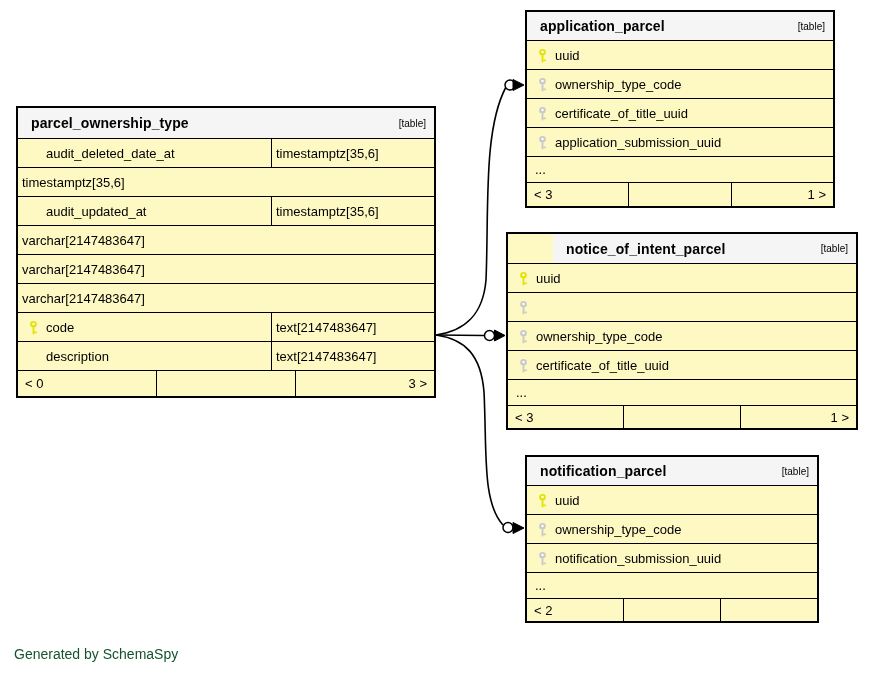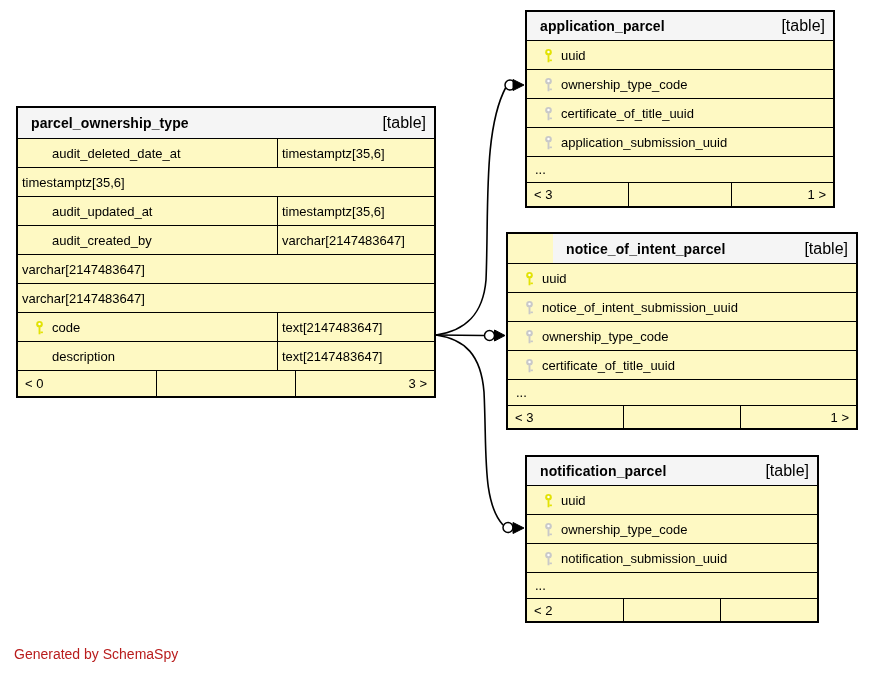--- a/index.html
+++ b/index.html
@@ -38,34 +38,33 @@
   .t-header {
     height: 28px;
     background: var(--header-bg, #f5f5f5);
     display: flex;
     align-items: center;
     justify-content: space-between;
     padding: 0 8px 0 13px;
   }
   .etable.main .t-header { height: 30px; }
   .t-title { font-weight: 700; font-size: 14px; letter-spacing: 0.1px; }
-  .t-tag { font-size: 16px; font-weight: 400; }
+  .t-tag { font-size: 10px; font-weight: 400; }
 
   .t-row {
     height: 29px;
     border-top: 1px solid #000;
     display: flex;
     align-items: center;
   }
   .cell-name {
     display: flex;
     align-items: center;
     padding-left: 10px;
     height: 100%;
-    margin-left: 6px;
   }
   .etable.main .cell-name {
     width: 254px;
     flex: 0 0 254px;
     border-right: 1px solid #000;
   }
   .cell-type {
     flex: 1;
     padding-left: 4px;
     white-space: nowrap;
@@ -94,21 +93,21 @@
   }
   .etable.main .t-footer { height: 26px; }
   .f-cell { flex: 1; display: flex; align-items: center; padding: 0 7px; }
   .f-cell + .f-cell { border-left: 1px solid #000; }
   .f-cell.right { justify-content: flex-end; }
 
   #credit {
     position: absolute;
     left: 14px; top: 646px;
     font-size: 14px;
-    color: #b91c1c;
+    color: #14532d;
     z-index: 1;
   }
   #keydefs { position: absolute; width: 0; height: 0; overflow: hidden; }
 </style>
 </head>
 <body>
 
 <svg id="keydefs" aria-hidden="true">
   <symbol id="key-shape" viewBox="0 0 12 16">
     <circle cx="6" cy="4.5" r="3.6"></circle>
@@ -154,28 +153,20 @@
         <span class="keyicon none">
           <svg viewBox="0 0 12 16">
             <use href="#key-shape"></use>
           </svg>
         </span>
         <span>audit_updated_at</span>
       </div>
     <div class="cell-type">timestamptz[35,6]</div>
   </div>
   <div class="t-row">
-    <div class="cell-name">
-        <span class="keyicon none">
-          <svg viewBox="0 0 12 16">
-            <use href="#key-shape"></use>
-          </svg>
-        </span>
-        <span>audit_created_by</span>
-      </div>
     <div class="cell-type">varchar[2147483647]</div>
   </div>
   <div class="t-row">
     <div class="cell-type">varchar[2147483647]</div>
   </div>
   <div class="t-row">
     <div class="cell-type">varchar[2147483647]</div>
   </div>
   <div class="t-row">
     <div class="cell-name">
@@ -274,21 +265,20 @@
         <span>uuid</span>
       </div>
   </div>
   <div class="t-row">
     <div class="cell-name">
         <span class="keyicon fk">
           <svg viewBox="0 0 12 16">
             <use href="#key-shape"></use>
           </svg>
         </span>
-        <span>notice_of_intent_submission_uuid</span>
       </div>
   </div>
   <div class="t-row">
     <div class="cell-name">
         <span class="keyicon fk">
           <svg viewBox="0 0 12 16">
             <use href="#key-shape"></use>
           </svg>
         </span>
         <span>ownership_type_code</span>

